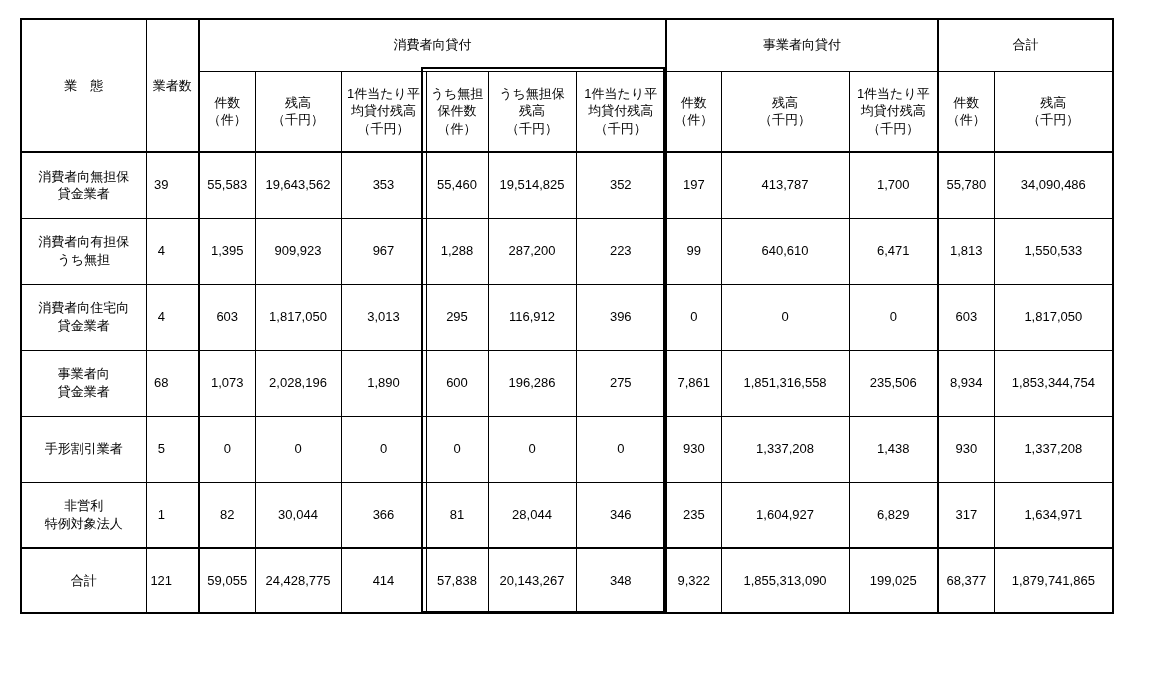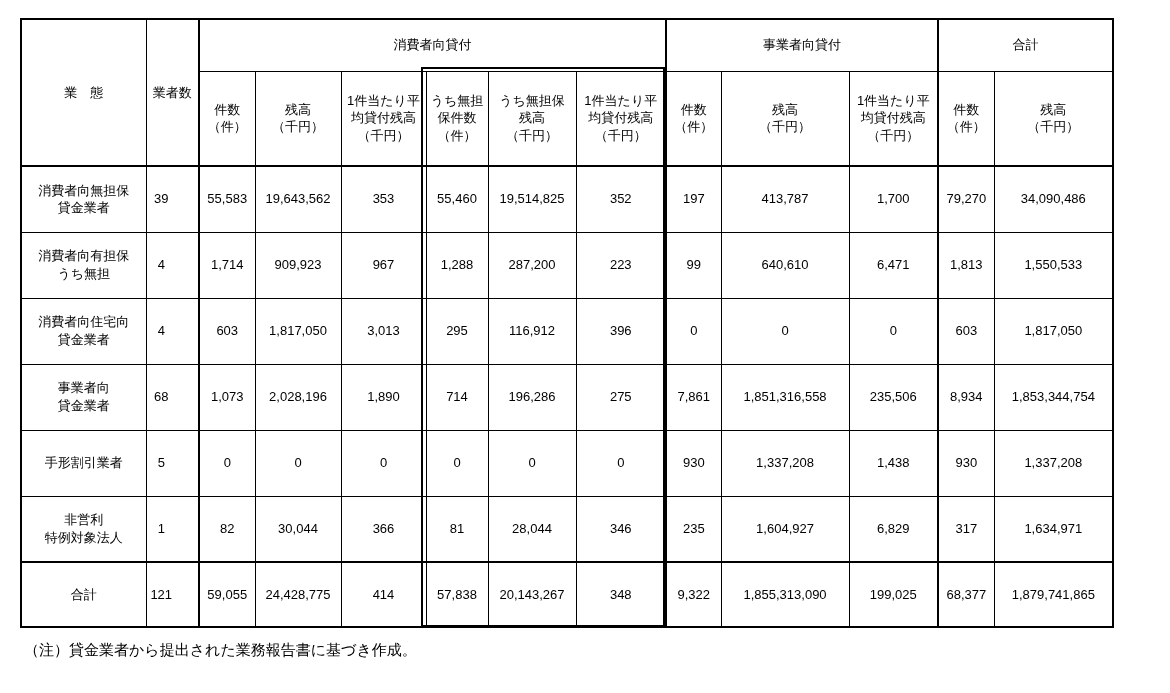--- a/index.html
+++ b/index.html
@@ -29,21 +29,21 @@
     font-size: 13px;
     line-height: 1.35;
     overflow: hidden;
   }
   
   .bl2 { border-left: 2px solid #000 !important; }
   .bb2 { border-bottom: 2px solid #000 !important; }
   .bt2 { border-top: 2px solid #000 !important; }
 
   tr.r-group { height: 52px; }
-  tr.r-sub   { height: 95px; }
+  tr.r-sub   { height: 81px; }
   tr.r-data  { height: 66px; margin-left: 23px; }
   tr.r-total { height: 65px; }
 
   td.name { font-size: 13px; }
   td.num  { text-align: right; padding-right: 8px; font-size: 13px; }
   td.num.gyosha { padding-right: 22px; }
   td.total-name { font-size: 16px; }
 
   
   .uchi-box {
@@ -129,29 +129,29 @@
         <td class="num gyosha">39</td>
         <td class="num bl2">55,583</td>
         <td class="num">19,643,562</td>
         <td class="num">353</td>
         <td class="num">55,460</td>
         <td class="num">19,514,825</td>
         <td class="num">352</td>
         <td class="num bl2">197</td>
         <td class="num">413,787</td>
         <td class="num">1,700</td>
-        <td class="num bl2">79,270</td>
+        <td class="num bl2">55,780</td>
         <td class="num">34,090,486</td>
       </tr>
 
       <tr class="r-data">
         <td class="name">消費者向有担保
 うち無担</td>
         <td class="num gyosha">4</td>
-        <td class="num bl2">1,714</td>
+        <td class="num bl2">1,395</td>
         <td class="num">909,923</td>
         <td class="num">967</td>
         <td class="num">1,288</td>
         <td class="num">287,200</td>
         <td class="num">223</td>
         <td class="num bl2">99</td>
         <td class="num">640,610</td>
         <td class="num">6,471</td>
         <td class="num bl2">1,813</td>
         <td class="num">1,550,533</td>
@@ -174,21 +174,21 @@
         <td class="num">1,817,050</td>
       </tr>
 
       <tr class="r-data">
         <td class="name">事業者向
 貸金業者</td>
         <td class="num gyosha">68</td>
         <td class="num bl2">1,073</td>
         <td class="num">2,028,196</td>
         <td class="num">1,890</td>
-        <td class="num">714</td>
+        <td class="num">600</td>
         <td class="num">196,286</td>
         <td class="num">275</td>
         <td class="num bl2">7,861</td>
         <td class="num">1,851,316,558</td>
         <td class="num">235,506</td>
         <td class="num bl2">8,934</td>
         <td class="num">1,853,344,754</td>
       </tr>
 
       <tr class="r-data">
@@ -238,14 +238,13 @@
         <td class="num bt2">199,025</td>
         <td class="num bl2 bt2">68,377</td>
         <td class="num bt2">1,879,741,865</td>
       </tr>
     </tbody>
       </table>
 
     <div class="uchi-box"></div>
   </div>
 
-  <div class="note">（注）貸金業者から提出された業務報告書に基づき作成。</div>
 </div>
 
 </body></html>

